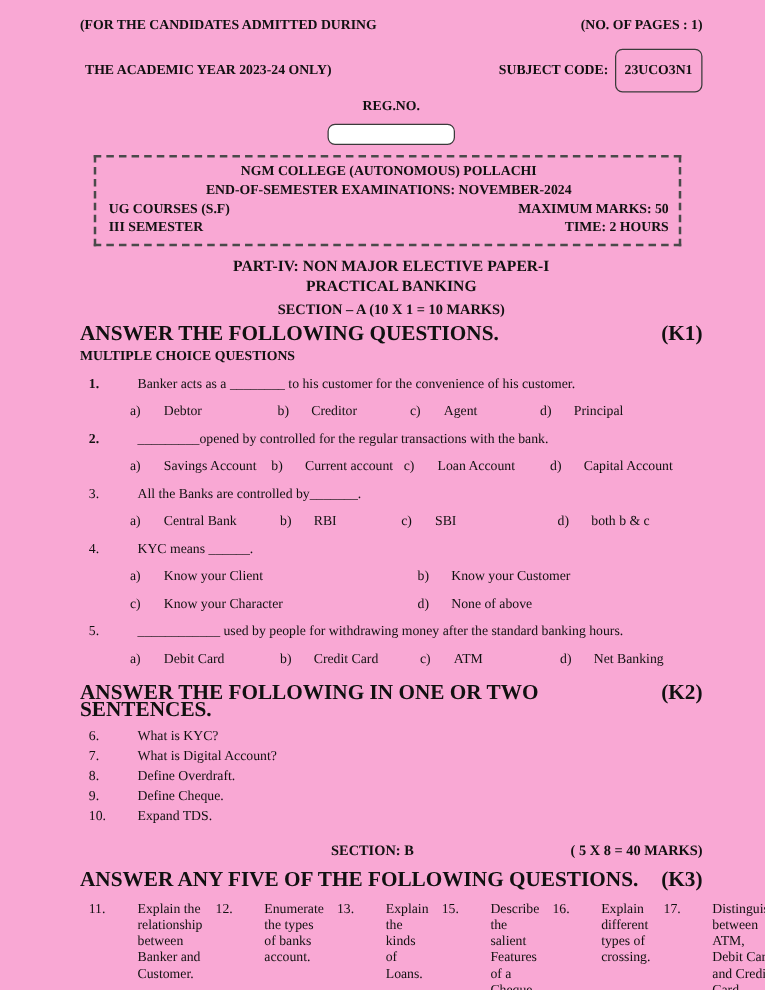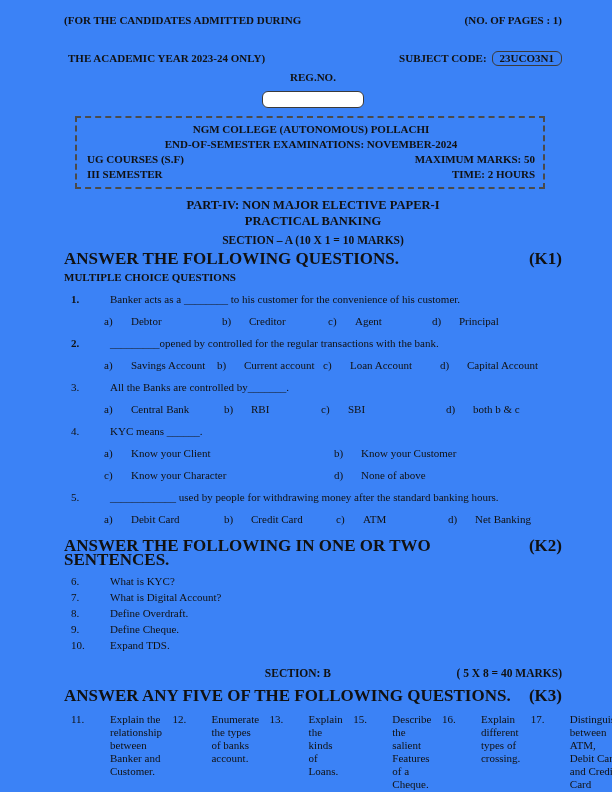--- a/index.html
+++ b/index.html
@@ -1,28 +1,28 @@
 <!DOCTYPE html>
 <html><head>
 <meta charset="utf-8">
 <style>
   html,body{margin:0;padding:0;background:#e8e8e8;}
   .page{
-    position:relative;width:612px;height:792px;background:#3b82f6;
+    position:relative;width:612px;height:792px;background:#f9a8d4;
     font-family:"Liberation Serif",serif;font-size:11px;color:#111;
     box-sizing:border-box;padding:14px 50px 0 64px;overflow:hidden;
     line-height:13px;
   }
   .b{font-weight:bold;}
   
   .hdr1{display:flex;justify-content:space-between;font-weight:bold;}
-  .hdr2{display:flex;justify-content:space-between;align-items:center;margin-top:24px;font-weight:bold;}
+  .hdr2{display:flex;justify-content:space-between;align-items:center;margin-top:12px;font-weight:bold;}
   .hdr2-left{padding-left:4px;}
   .hdr-right-group{display:flex;align-items:center;gap:5px;}
-  .code-box{border:1.6px solid #3a3a3a;border-radius:6px;padding:0 7px;font-weight:bold;text-align:center;}
+  .code-box{border:1.6px solid #3a3a3a;border-radius:6px;padding:10px 7px;font-weight:bold;text-align:center;}
   .reg-row{display:flex;justify-content:flex-end;align-items:center;gap:7px;margin-top:5px;font-weight:bold;flex-direction:column;}
   .reg-box{border:1.6px solid #3a3a3a;border-radius:6px;width:100px;height:15px;background:#fff;}
   
   .exam-box{border:2px dashed #4a4a4a;margin:8px 17px 0 11px;padding:4px 8px 5px 10px;font-weight:bold;}
   .exam-box .c{text-align:center;line-height:15px;}
   .exam-box .sp{display:flex;justify-content:space-between;line-height:15px;}
   
   .title1{text-align:center;font-weight:bold;font-size:12.5px;margin-top:9px;line-height:15px;}
   .title2{text-align:center;font-weight:bold;font-size:12.5px;margin-top:1px;line-height:15px;}
   .secA{text-align:center;font-weight:bold;font-size:11.5px;margin-top:4px;line-height:14px;}

